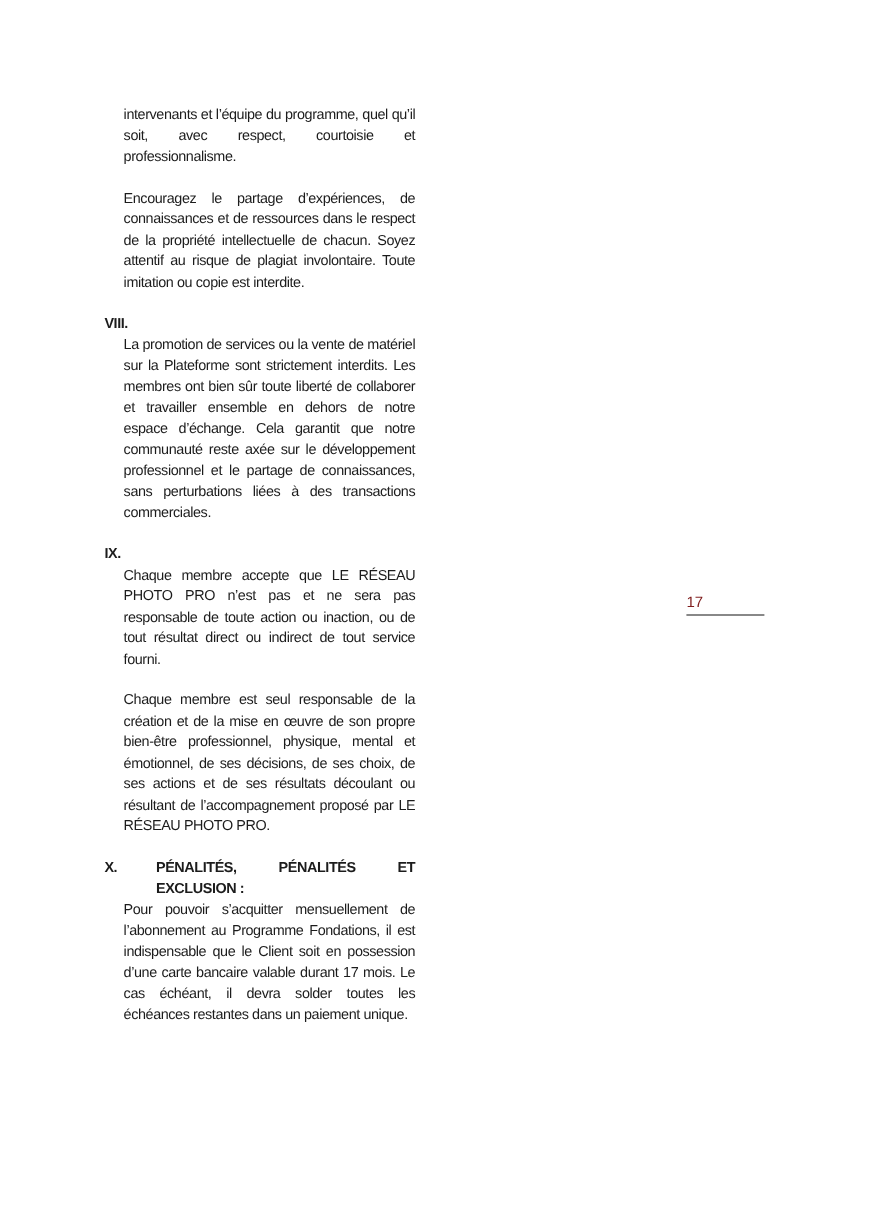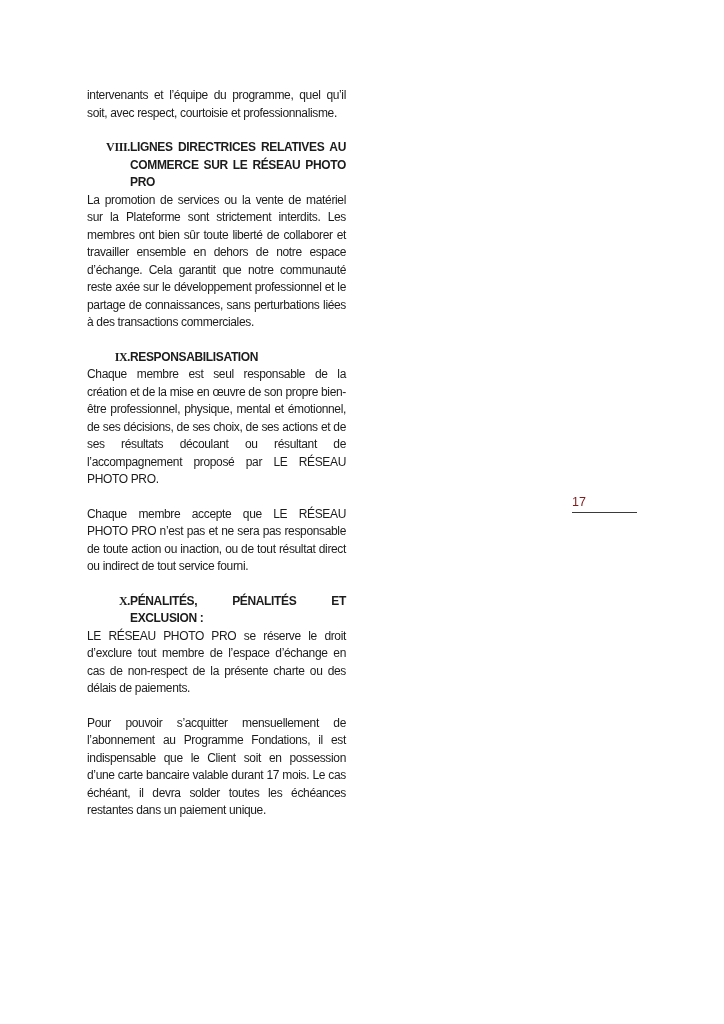--- a/index.html
+++ b/index.html
@@ -20,31 +20,30 @@
     position: absolute;
     left: 87px;
     top: 87px;
     width: 259px;
     font-size: 12px;
     letter-spacing: -0.35px;
     line-height: 17.5px;
     text-align: justify;
   }
   .text-column p {
-    margin: 0 0 17px 0;
+    margin: 0 0 17px 16px;
   }
   .section-heading {
     display: grid;
     grid-template-columns: 43px 1fr;
     font-weight: 700;
     margin: 0;
   }
   .section-heading .hnum {
-    text-align: right;
-    font-family: Liberation Serif, serif;
+    text-align: left;
   }
   .section-heading .htext {
     text-align: justify;
   }
   .page-number-wrap {
     position: absolute;
     left: 572px;
     top: 495px;
     width: 65px;
     border-bottom: 1.3px solid #3a3a3a;
@@ -58,40 +57,38 @@
 </head>
 <body>
 
 <div class="page">
 
   <div class="text-column">
 
     <p>intervenants et l’équipe du programme, quel qu’il soit, avec respect, courtoisie et professionnalisme.</p>
 
 
+    <p>Encouragez le partage d’expériences, de connaissances et de ressources dans le respect de la propriété intellectuelle de chacun. Soyez attentif au risque de plagiat involontaire. Toute imitation ou copie est interdite.</p>
 
     <div class="section-heading">
       <span class="hnum">VIII.</span>
-      <span class="htext">LIGNES DIRECTRICES RELATIVES AU COMMERCE SUR LE RÉSEAU PHOTO PRO</span>
     </div>
     <p>La promotion de services ou la vente de matériel sur la Plateforme sont strictement interdits. Les membres ont bien sûr toute liberté de collaborer et travailler ensemble en dehors de notre espace d’échange. Cela garantit que notre communauté reste axée sur le développement professionnel et le partage de connaissances, sans perturbations liées à des transactions commerciales.</p>
 
     <div class="section-heading">
       <span class="hnum">IX.</span>
-      <span class="htext">RESPONSABILISATION</span>
     </div>
+    <p>Chaque membre accepte que LE RÉSEAU PHOTO PRO n’est pas et ne sera pas responsable de toute action ou inaction, ou de tout résultat direct ou indirect de tout service fourni.</p>
+
     <p>Chaque membre est seul responsable de la création et de la mise en œuvre de son propre bien-être professionnel, physique, mental et émotionnel, de ses décisions, de ses choix, de ses actions et de ses résultats découlant ou résultant de l’accompagnement proposé par LE RÉSEAU PHOTO PRO.</p>
-
-    <p>Chaque membre accepte que LE RÉSEAU PHOTO PRO n’est pas et ne sera pas responsable de toute action ou inaction, ou de tout résultat direct ou indirect de tout service fourni.</p>
 
     <div class="section-heading">
       <span class="hnum">X.</span>
       <span class="htext">PÉNALITÉS, PÉNALITÉS ET EXCLUSION :</span>
     </div>
-    <p>LE RÉSEAU PHOTO PRO se réserve le droit d’exclure tout membre de l’espace d’échange en cas de non-respect de la présente charte ou des délais de paiements.</p>
 
     <p>Pour pouvoir s’acquitter mensuellement de l’abonnement au Programme Fondations, il est indispensable que le Client soit en possession d’une carte bancaire valable durant 17 mois. Le cas échéant, il devra solder toutes les échéances restantes dans un paiement unique.</p>
 
   </div>
 
   <div class="page-number-wrap">
     <span>17</span>
   </div>
 
 </div>

